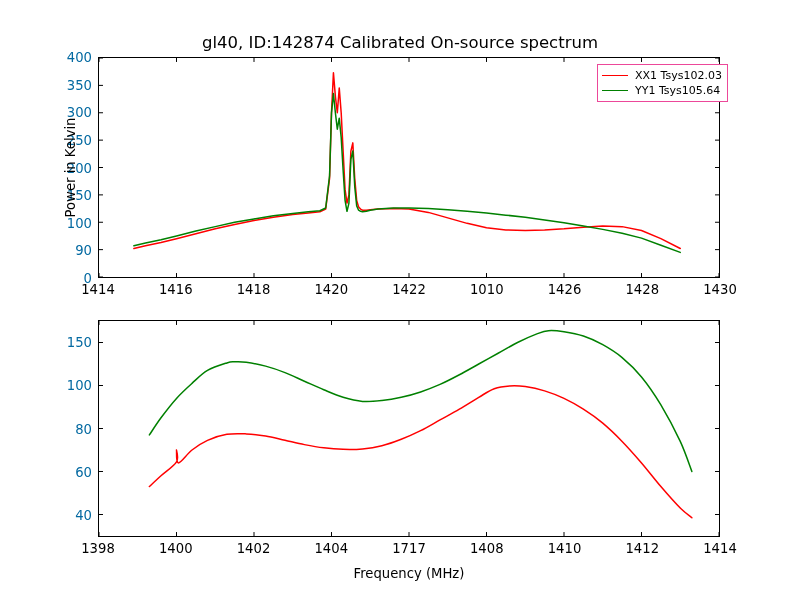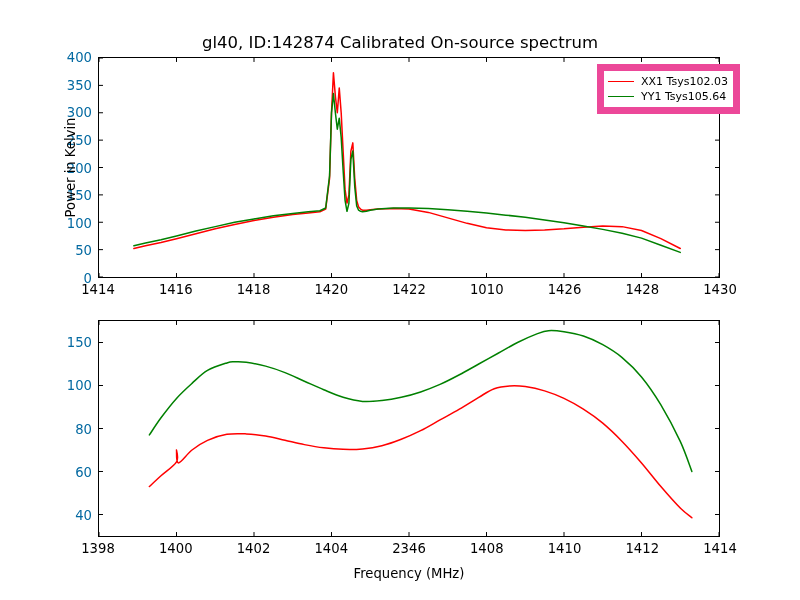--- a/index.html
+++ b/index.html
@@ -16,21 +16,21 @@
     font-size:16.5px;color:#000;white-space:nowrap;
   }
   .ylabel{
     position:absolute;font-size:13.2px;color:#000;white-space:nowrap;
     transform-origin:50% 50%;
   }
   .xlabel{position:absolute;font-size:13.2px;color:#000;white-space:nowrap;text-align:center;}
   .tick-x{position:absolute;font-size:13.2px;color:#000;white-space:nowrap;text-align:center;transform:translateX(-50%);}
   .tick-y{position:absolute;font-size:13.2px;color:#0369a1;white-space:nowrap;text-align:right;transform:translateY(-50%);}
   .legend{
-    position:absolute;background:#fff;border:7px solid #ec4899;
+    position:absolute;background:#fff;border:1px solid #ec4899;
     padding:3px 5px 3px 4px;font-size:11px;color:#000;
   }
   .legend-row{display:flex;align-items:center;height:15px;white-space:nowrap;}
   .legend-swatch{display:inline-block;width:26px;height:0;border-top:1.4px solid #000;margin-right:7px;}
   .legend-label{display:inline-block;}
 </style>
 </head>
 <body>
 
 <div id="figure">
@@ -85,21 +85,21 @@
       <div class="tick-x" style="left: 253.5px; top: 282px;">1418</div>
       <div class="tick-x" style="left: 331.25px; top: 282px; text-align: right;">1420</div>
       <div class="tick-x" style="left: 409px; top: 282px;">1422</div>
       <div class="tick-x" style="left: 486.75px; top: 282px;">1010</div>
       <div class="tick-x" style="left: 564.5px; top: 282px;">1426</div>
       <div class="tick-x" style="left: 642.25px; top: 282px;">1428</div>
       <div class="tick-x" style="left: 720px; top: 282px;">1430</div>
     </div>
   <div id="ticks-top-y">
       <div class="tick-y" style="left: 36px; width: 56px; top: 278px;">0</div>
-      <div class="tick-y" style="left: 36px; width: 56px; top: 250.375px;">50</div>
+      <div class="tick-y" style="left: 36px; width: 56px; top: 250.375px;">90</div>
       <div class="tick-y" style="left: 36px; width: 56px; top: 222.75px;">100</div>
       <div class="tick-y" style="left: 36px; width: 56px; top: 195.125px;">150</div>
       <div class="tick-y" style="left: 36px; width: 56px; top: 167.5px;">200</div>
       <div class="tick-y" style="left: 36px; width: 56px; top: 139.875px;">250</div>
       <div class="tick-y" style="left: 36px; width: 56px; top: 112.25px;">300</div>
       <div class="tick-y" style="left: 36px; width: 56px; top: 84.625px;">350</div>
       <div class="tick-y" style="left: 36px; width: 56px; top: 57px;">400</div>
     </div>
   <div class="ylabel" style="left:-10px;top:160px;width:160px;text-align:center;transform:rotate(-90deg);">Power in Kelvin</div>
 
@@ -146,21 +146,21 @@
         <line y1="21.69999999999999" y2="21.69999999999999" x1="618" x2="622" stroke="#000" stroke-width="1"></line>
         <path d="M50.54,167.09C52.48,165.28 57.66,160.40 62.20,156.24C66.74,152.08 75.16,146.47 77.75,142.13C80.34,137.79 77.43,130.02 77.75,130.20C78.07,130.38 77.10,143.22 79.69,143.22C82.29,143.22 88.44,134.00 93.30,130.20C98.16,126.40 103.02,123.08 108.85,120.44C114.68,117.79 121.81,115.44 128.29,114.36C134.77,113.27 141.25,113.64 147.72,113.93C154.20,114.21 160.68,115.01 167.16,116.09C173.64,117.18 180.12,118.99 186.60,120.44C193.08,121.88 199.56,123.51 206.04,124.78C212.52,126.04 219.00,127.23 225.47,128.03C231.95,128.83 238.43,129.37 244.91,129.55C251.39,129.73 257.87,129.73 264.35,129.12C270.83,128.50 277.31,127.49 283.79,125.86C290.27,124.23 296.75,121.88 303.22,119.35C309.70,116.82 316.18,113.92 322.66,110.67C329.14,107.42 335.62,103.44 342.10,99.82C348.58,96.20 355.06,92.77 361.54,88.97C368.02,85.17 375.14,80.47 380.97,77.03C386.81,73.60 391.34,70.27 396.53,68.35C401.71,66.44 406.89,65.90 412.07,65.53C417.26,65.17 421.79,65.35 427.63,66.19C433.46,67.02 440.58,68.54 447.06,70.52C453.54,72.51 460.02,75.05 466.50,78.12C472.98,81.19 479.46,84.81 485.94,88.97C492.42,93.13 498.90,97.65 505.38,103.07C511.85,108.50 518.33,114.83 524.81,121.52C531.29,128.21 537.77,135.63 544.25,143.22C550.73,150.81 557.21,159.50 563.69,167.09C570.17,174.69 577.94,183.55 583.13,188.79C588.31,194.03 592.84,196.93 594.79,198.56" fill="none" stroke="#ff0000" stroke-width="1.5" stroke-linejoin="round" stroke-linecap="round" vector-effect="non-scaling-stroke"></path>
         <path d="M50.54,115.01C52.48,112.12 57.66,103.80 62.20,97.65C66.74,91.50 72.57,83.91 77.75,78.12C82.93,72.33 88.12,67.63 93.30,62.93C98.48,58.23 103.02,53.35 108.85,49.91C114.68,46.47 123.75,43.76 128.29,42.31C132.82,40.87 132.82,41.34 136.06,41.23C139.30,41.12 142.54,40.94 147.72,41.66C152.91,42.39 160.68,43.83 167.16,45.57C173.64,47.31 180.12,49.55 186.60,52.08C193.08,54.61 199.56,57.87 206.04,60.76C212.52,63.65 219.00,66.73 225.47,69.44C231.95,72.15 238.43,75.08 244.91,77.03C251.39,78.99 257.87,80.62 264.35,81.16C270.83,81.70 277.31,80.98 283.79,80.29C290.27,79.60 296.75,78.48 303.22,77.03C309.70,75.59 316.18,73.78 322.66,71.61C329.14,69.44 335.62,66.91 342.10,64.02C348.58,61.12 355.06,57.69 361.54,54.25C368.02,50.81 374.50,47.02 380.97,43.40C387.45,39.78 393.93,36.17 400.41,32.55C406.89,28.93 413.37,24.95 419.85,21.70C426.33,18.44 434.10,15.01 439.29,13.02C444.47,11.03 446.41,10.13 450.95,9.77C455.49,9.40 460.67,9.95 466.50,10.85C472.33,11.75 479.46,13.02 485.94,15.19C492.42,17.36 498.90,20.25 505.38,23.87C511.85,27.49 518.33,31.47 524.81,36.89C531.29,42.32 537.77,48.46 544.25,56.42C550.73,64.38 557.21,73.78 563.69,84.63C570.17,95.48 577.94,110.31 583.13,121.52C588.31,132.73 592.84,146.84 594.79,151.90" fill="none" stroke="#008000" stroke-width="1.5" stroke-linejoin="round" stroke-linecap="round" vector-effect="non-scaling-stroke"></path>
       </svg>
   </div>
   <div id="ticks-bottom-x">
       <div class="tick-x" style="left: 98px; top: 541px;">1398</div>
       <div class="tick-x" style="left: 175.75px; top: 541px;">1400</div>
       <div class="tick-x" style="left: 253.5px; top: 541px;">1402</div>
       <div class="tick-x" style="left: 331.25px; top: 541px; text-align: center;">1404</div>
-      <div class="tick-x" style="left: 409px; top: 541px;">2346</div>
+      <div class="tick-x" style="left: 409px; top: 541px;">1717</div>
       <div class="tick-x" style="left: 486.75px; top: 541px;">1408</div>
       <div class="tick-x" style="left: 564.5px; top: 541px;">1410</div>
       <div class="tick-x" style="left: 642.25px; top: 541px;">1412</div>
       <div class="tick-x" style="left: 720px; top: 541px;">1414</div>
     </div>
   <div id="ticks-bottom-y">
       <div class="tick-y" style="left: 36px; width: 56px; top: 515.3px;">40</div>
       <div class="tick-y" style="left: 36px; width: 56px; top: 471.9px;">60</div>
       <div class="tick-y" style="left: 36px; width: 56px; top: 428.5px;">80</div>
       <div class="tick-y" style="left: 36px; width: 56px; top: 385.1px;">100</div>

